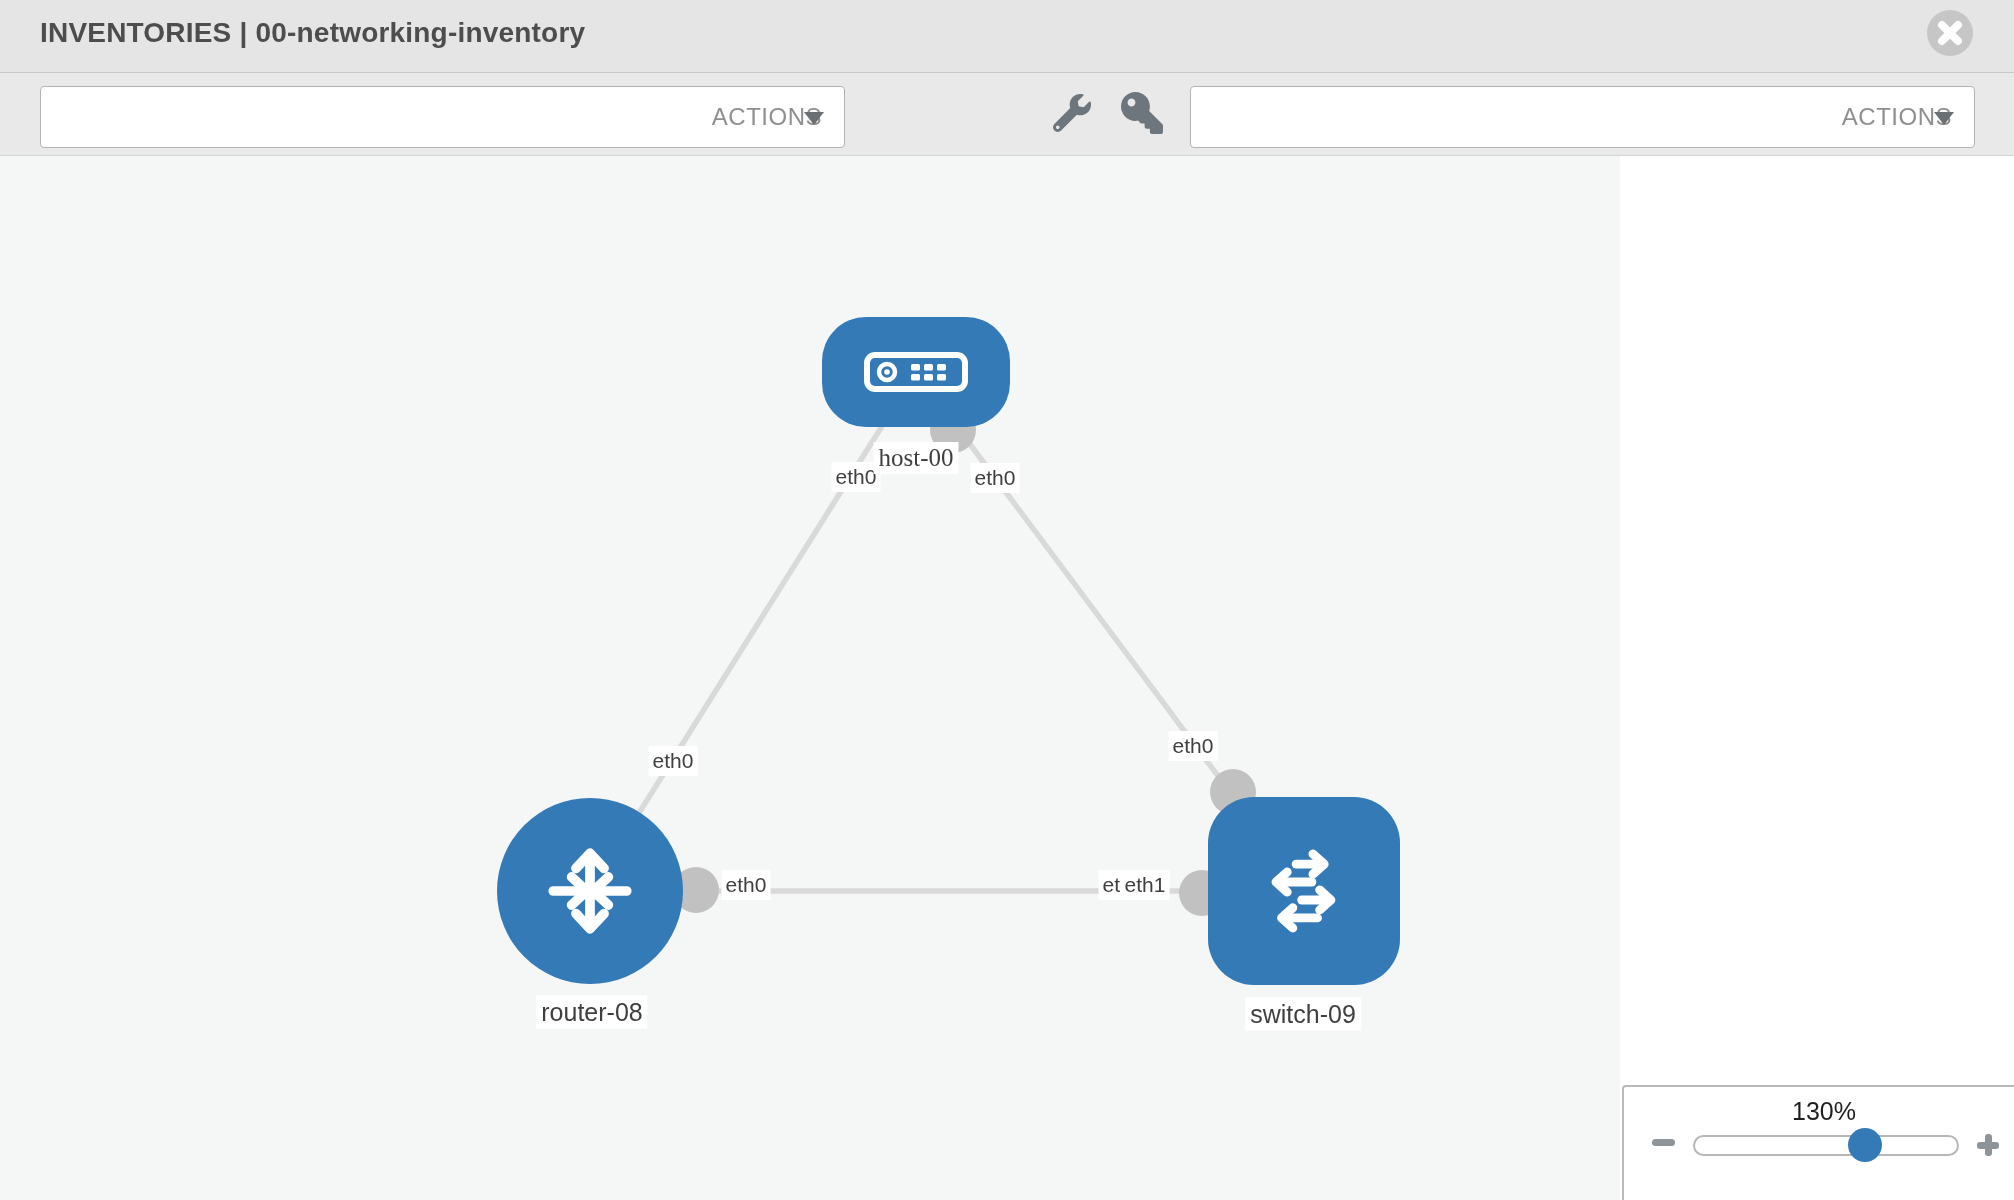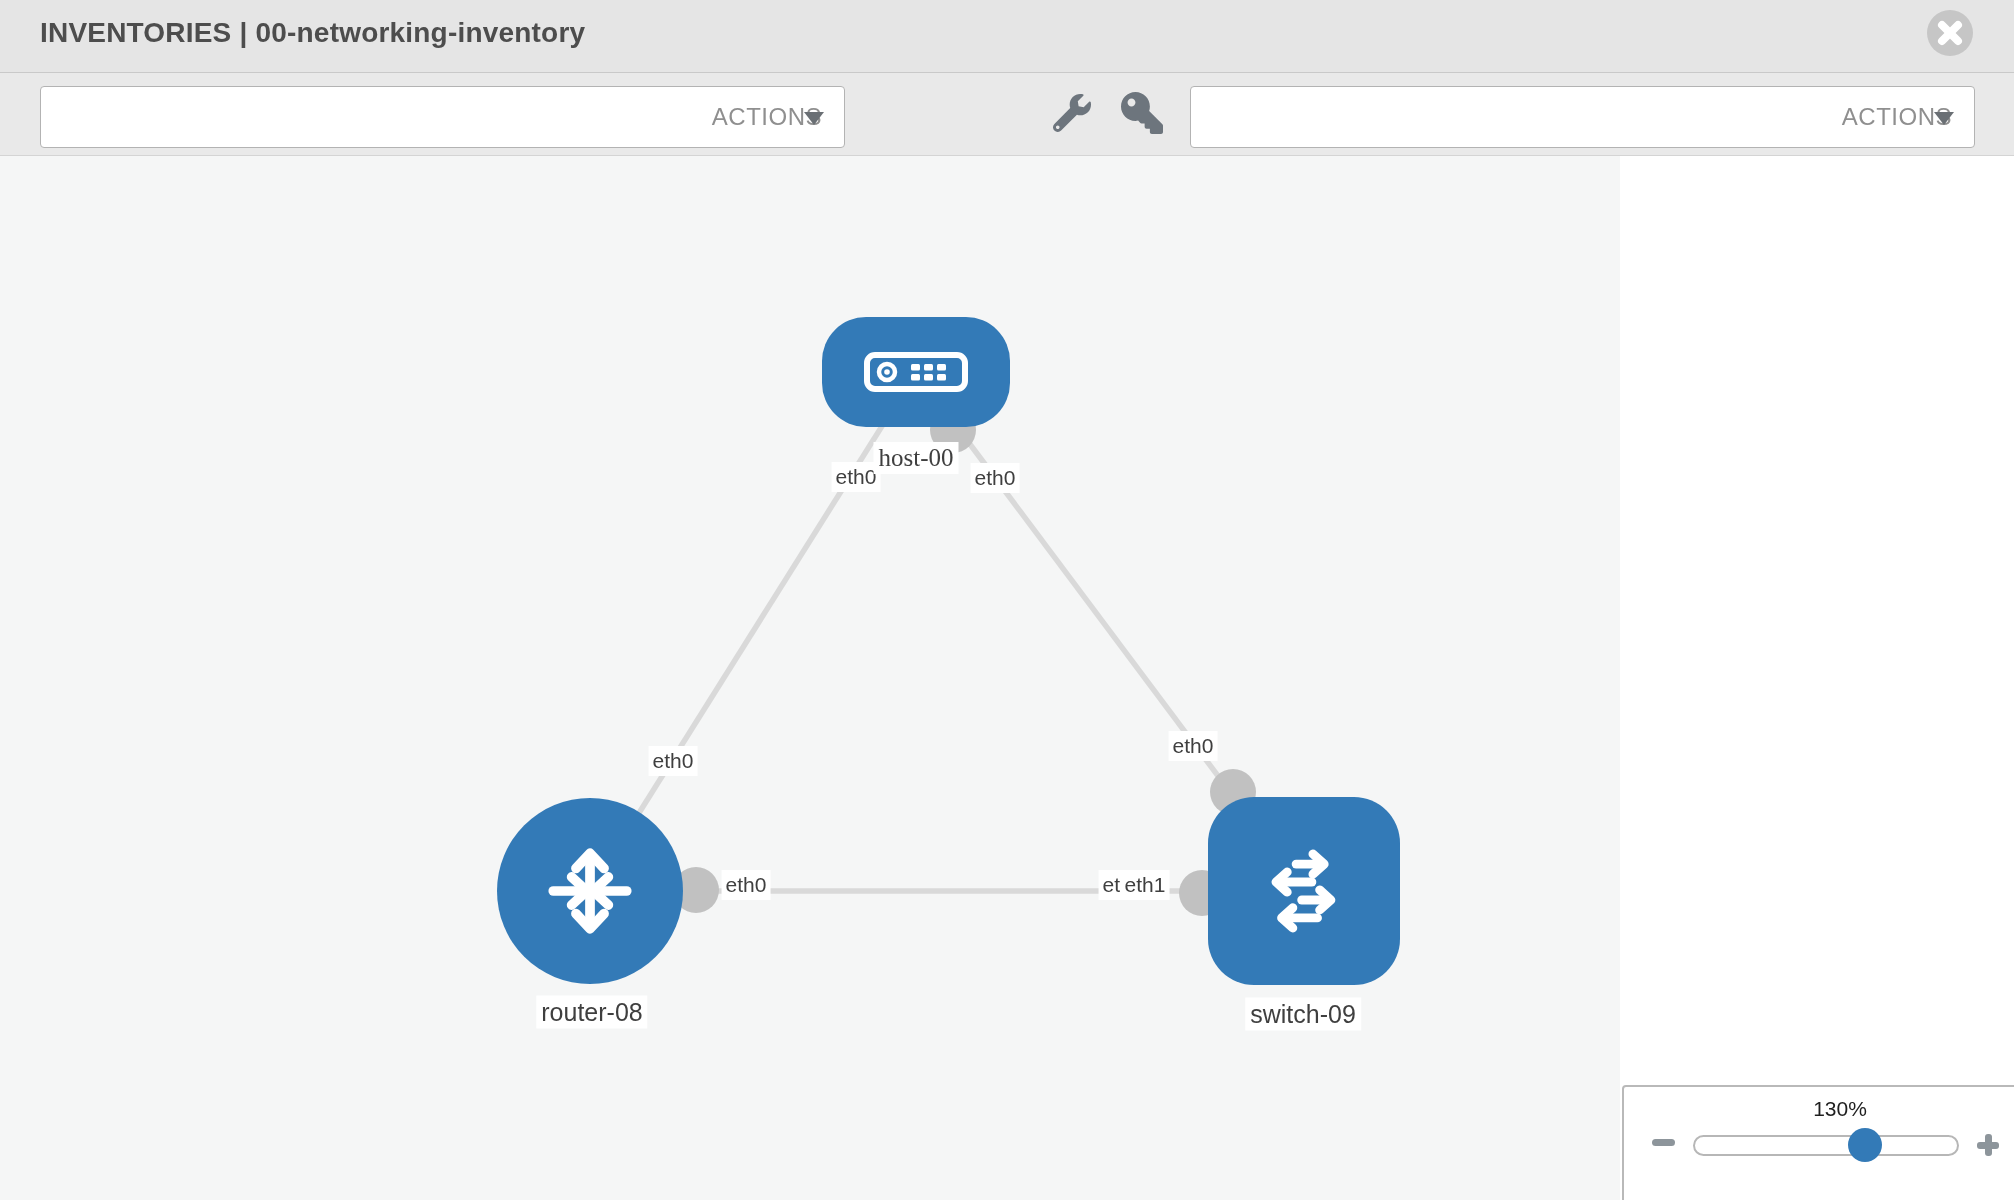--- a/index.html
+++ b/index.html
@@ -31,21 +31,21 @@
   .node { position:absolute; background:#337ab7; z-index:3; display:flex; align-items:center; justify-content:center; cursor:pointer; }
   .node.host   { left:822px;  top:161px; width:188px; height:110px; border-radius:44px; }
   .node.router { left:497px;  top:642px; width:186px; height:186px; border-radius:50%; }
   .node.switch { left:1208px; top:641px; width:192px; height:188px; border-radius:46px; }
   .iface-label, .node-label { position:absolute; transform:translate(-50%,-50%); background:#fff; color:#3f3f3f; white-space:nowrap; z-index:4; }
   .iface-label { font-size:21px; padding:3px 4px; }
   .node-label  { font-size:25px; padding:2px 5px; z-index:5; }
 
   
   .zoom-panel { position:absolute; left:1622px; top:1085px; width:400px; height:130px; background:#fff; border:2px solid #b9b9b9; border-radius:4px; z-index:6; }
-  .zoom-level { position:absolute; left:200px; top:10px; transform:translateX(-50%); font-size:21px; color:#1f1f1f;margin-left:16px; }
+  .zoom-level { position:absolute; left:200px; top:10px; transform:translateX(-50%); font-size:25px; color:#1f1f1f; }
   .zoom-minus { position:absolute; left:28px; top:52px; width:23px; height:7px; background:#8d959b; border-radius:3.5px; cursor:pointer; }
   .zoom-track { position:absolute; left:69px; top:48px; width:266px; height:21px; background:#fff; border:2px solid #b7b7b7; border-radius:11px; cursor:pointer; }
   .zoom-handle { position:absolute; left:224px; top:41px; width:34px; height:34px; border-radius:50%; background:#337ab7; cursor:pointer; }
   .zoom-plus { position:absolute; left:353px; top:47px; width:22px; height:22px; cursor:pointer; }
   .zoom-plus .pbar-h { position:absolute; left:0; top:7.5px; width:22px; height:7px; background:#8d959b; border-radius:3px; }
   .zoom-plus .pbar-v { position:absolute; left:7.5px; top:0; width:7px; height:22px; background:#8d959b; border-radius:3px; }
 </style>
 </head>
 <body>
 

